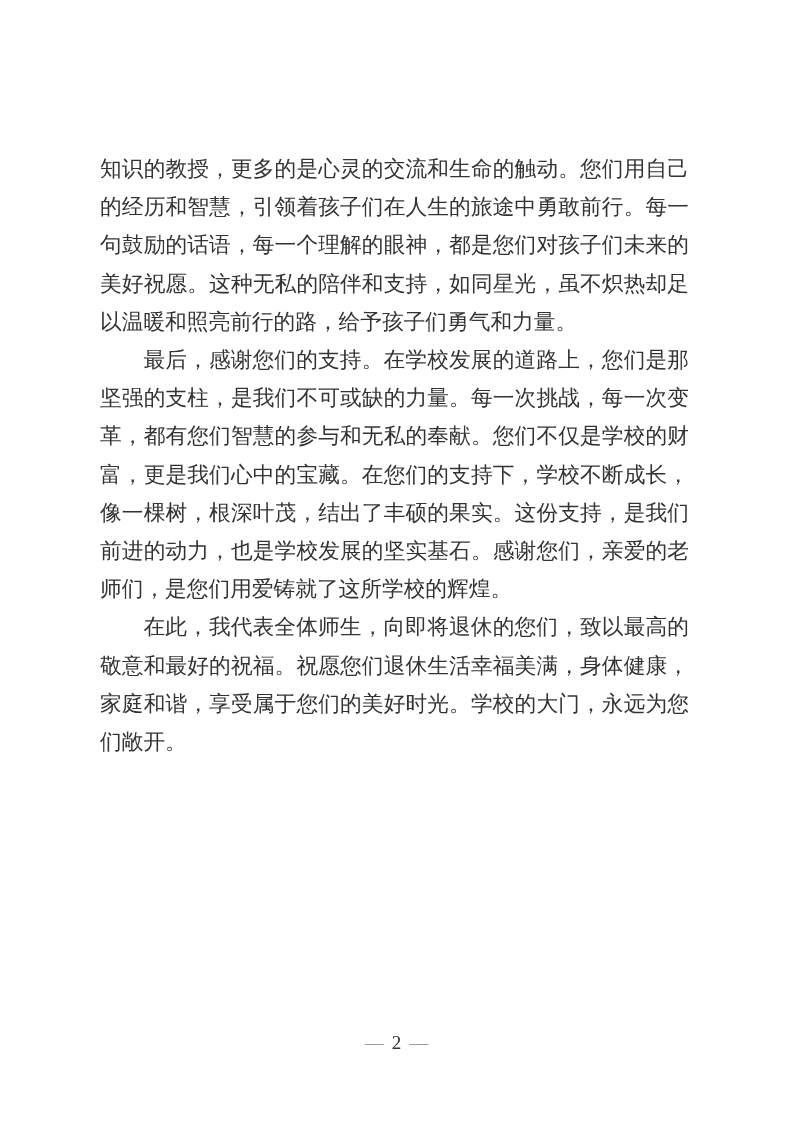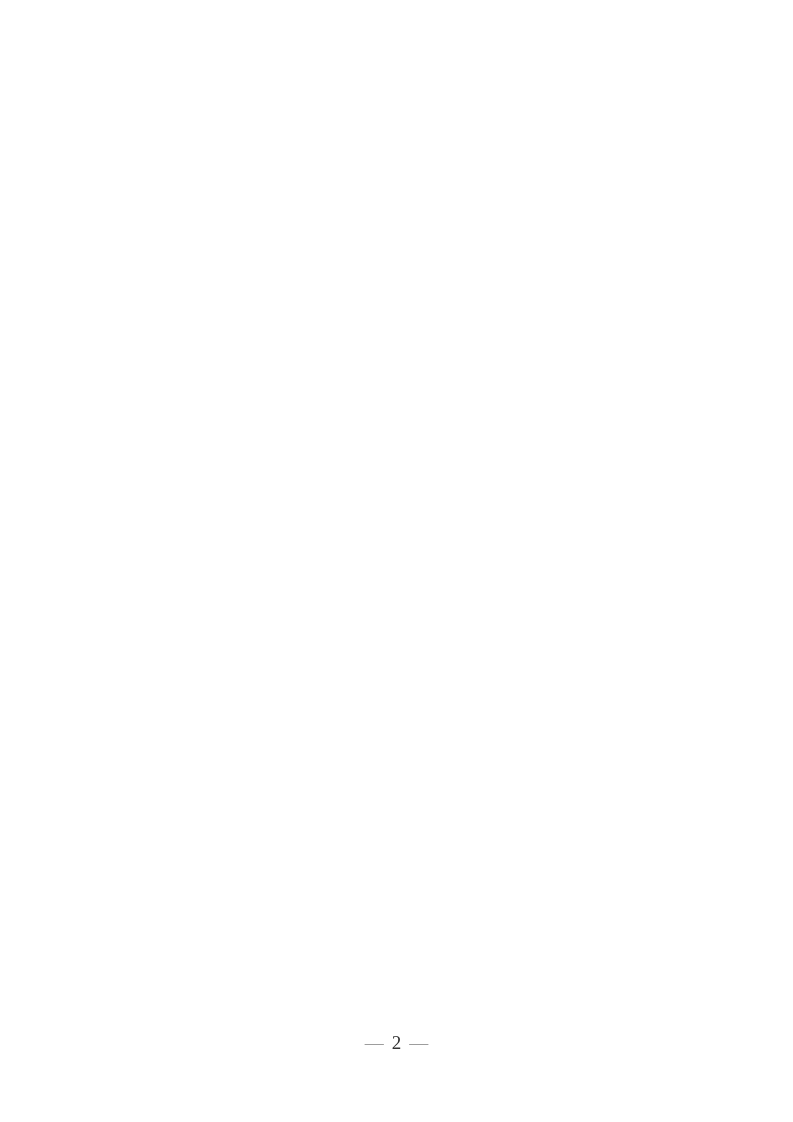--- a/index.html
+++ b/index.html
@@ -52,19 +52,22 @@
   .footer .page-num {
     color: #333333;
   }
 </style>
 </head>
 <body>
 
 <div class="page">
 
   <div class="doc-body">
+    <p class="para">知识的教授，更多的是心灵的交流和生命的触动。您们用自己的经历和智慧，引领着孩子们在人生的旅途中勇敢前行。每一句鼓励的话语，每一个理解的眼神，都是您们对孩子们未来的美好祝愿。这种无私的陪伴和支持，如同星光，虽不炽热却足以温暖和照亮前行的路，给予孩子们勇气和力量。</p>
+    <p class="para indent">最后，感谢您们的支持。在学校发展的道路上，您们是那坚强的支柱，是我们不可或缺的力量。每一次挑战，每一次变革，都有您们智慧的参与和无私的奉献。您们不仅是学校的财富，更是我们心中的宝藏。在您们的支持下，学校不断成长，像一棵树，根深叶茂，结出了丰硕的果实。这份支持，是我们前进的动力，也是学校发展的坚实基石。感谢您们，亲爱的老师们，是您们用爱铸就了这所学校的辉煌。</p>
+    <p class="para indent">在此，我代表全体师生，向即将退休的您们，致以最高的敬意和最好的祝福。祝愿您们退休生活幸福美满，身体健康，家庭和谐，享受属于您们的美好时光。学校的大门，永远为您们敞开。</p>
   </div>
 
   <div class="footer">
     <span class="dash">—</span><span class="page-num">2</span><span class="dash">—</span>
   </div>
 
 </div>
 
 </body></html>

